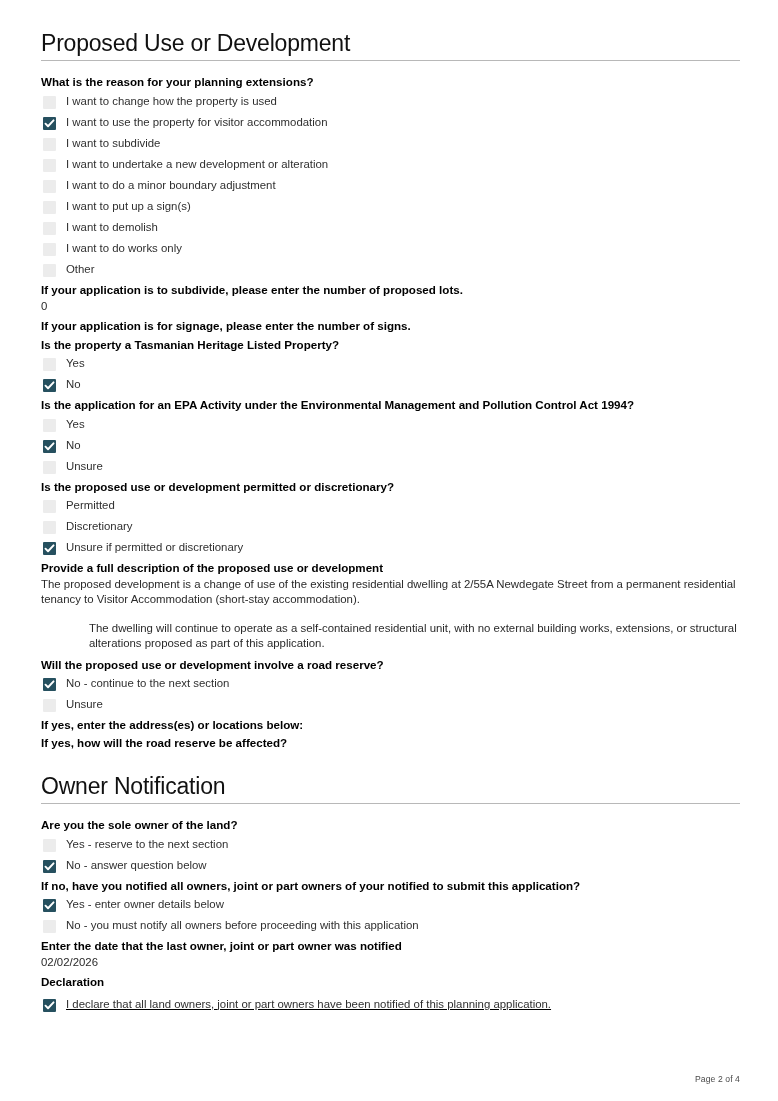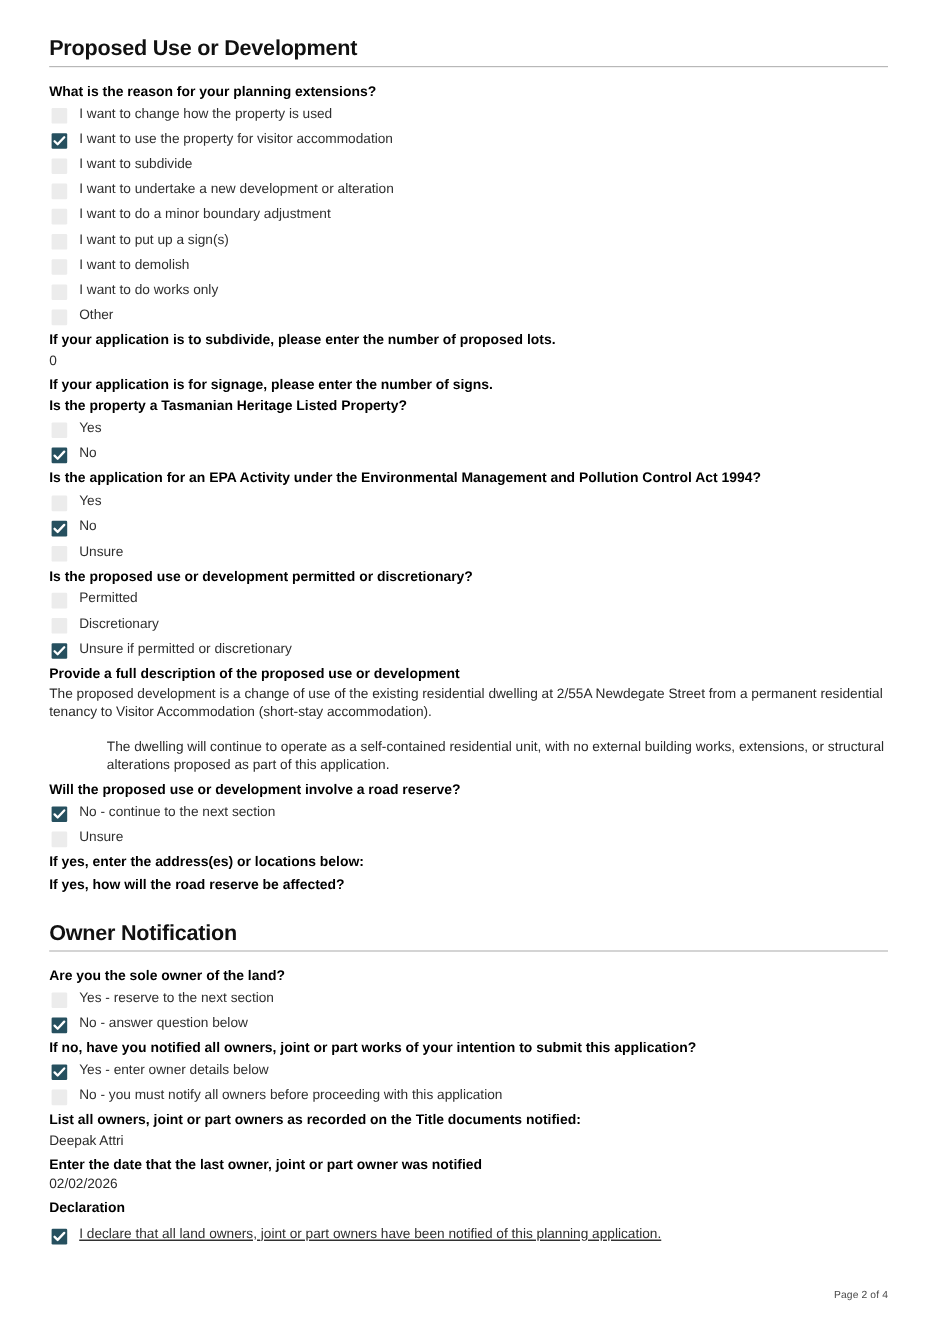--- a/index.html
+++ b/index.html
@@ -22,22 +22,22 @@
     height: 1101px;
     box-sizing: border-box;
     padding: 30px 38px 0 41px;
   }
   .content {
     width: 699px;
   }
 
   
   .section-title {
-    font-size: 18px;
-    font-weight: bold;
+    font-size: 23px;
+    font-weight: normal;
     letter-spacing: -0.2px;
     color: #111111;
     margin: 0;
     padding: 0 0 4px 0;
     line-height: 1.15;
   }
   .section-rule {
     height: 1px;
     background: #b8b8b8;
     width: 100%;
@@ -276,37 +276,33 @@
           <div class="opt">
             <span class="cb on">
               <svg viewBox="0 0 12 12">
                 <path d="M1.6 6.2 L4.4 9.0 L10.4 2.6" fill="none" stroke="#ffffff" stroke-width="2.1" stroke-linecap="round" stroke-linejoin="round"></path>
               </svg>
             </span>
             <span class="opt-label">No - answer question below</span>
           </div>
         </div>
         <div class="question">
-          <div class="q">If no, have you notified all owners, joint or part works of your intention to submit this application?</div>
+          <div class="q">If no, have you notified all owners, joint or part owners of your notified to submit this application?</div>
           <div class="opt">
             <span class="cb on">
               <svg viewBox="0 0 12 12">
                 <path d="M1.6 6.2 L4.4 9.0 L10.4 2.6" fill="none" stroke="#ffffff" stroke-width="2.1" stroke-linecap="round" stroke-linejoin="round"></path>
               </svg>
             </span>
             <span class="opt-label">Yes - enter owner details below</span>
           </div>
           <div class="opt">
             <span class="cb off"></span>
             <span class="opt-label">No - you must notify all owners before proceeding with this application</span>
           </div>
-        </div>
-        <div class="question">
-          <div class="q">List all owners, joint or part owners as recorded on the Title documents notified:</div>
-          <div class="answer">Deepak Attri</div>
         </div>
         <div class="question">
           <div class="q">Enter the date that the last owner, joint or part owner was notified</div>
           <div class="answer">02/02/2026</div>
         </div>
         <div class="question">
           <div class="q">Declaration</div>
           <div class="opt declaration">
             <span class="cb on">
               <svg viewBox="0 0 12 12">

